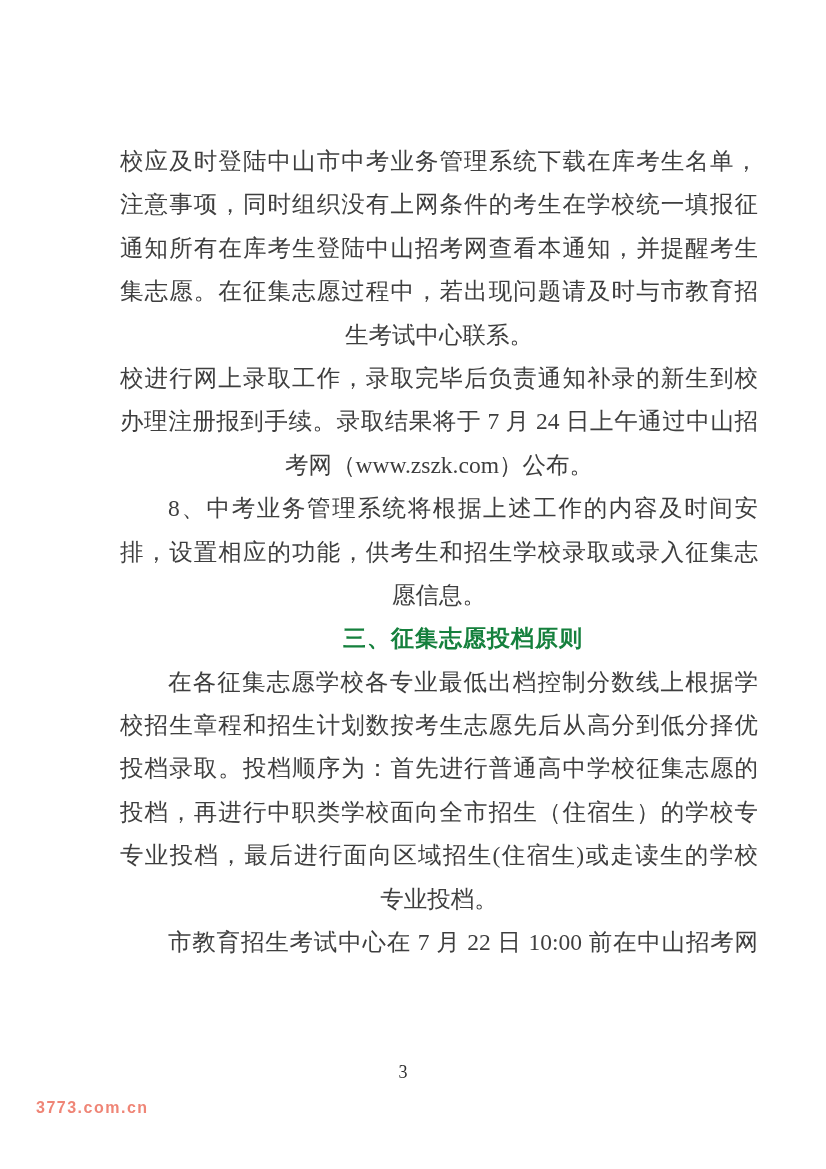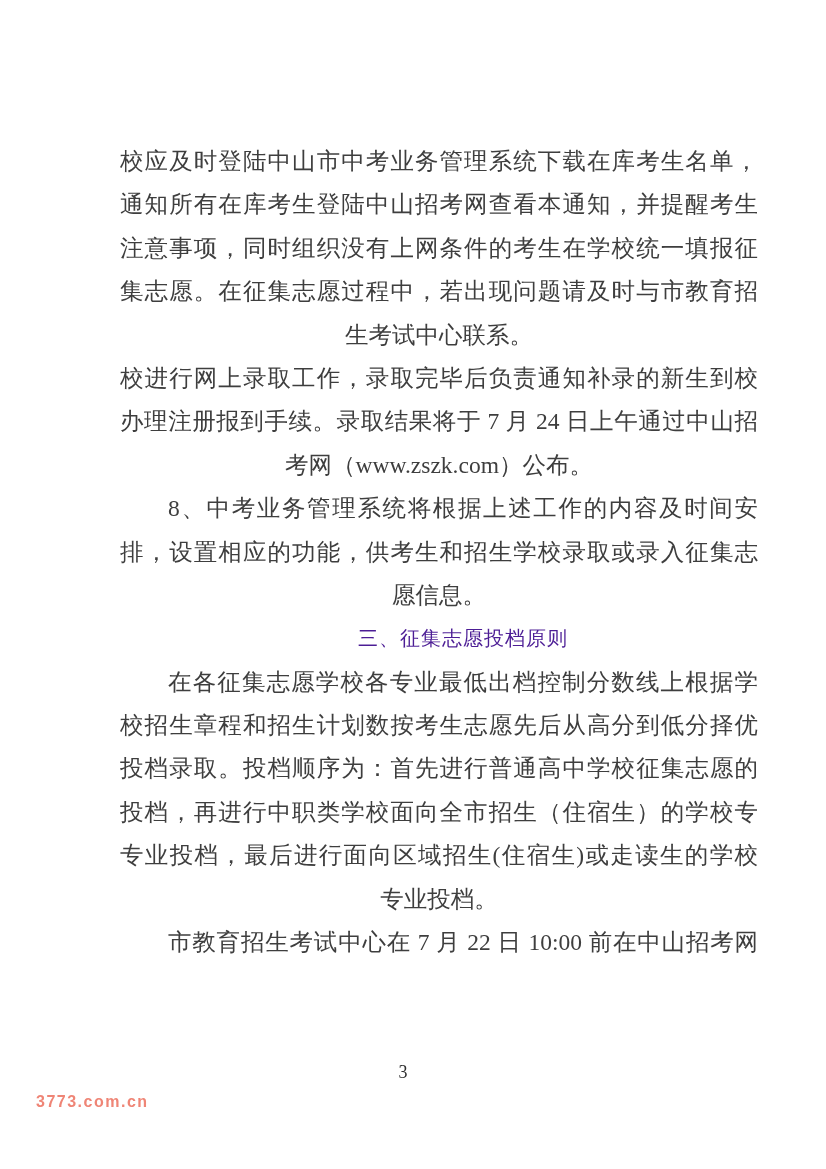--- a/index.html
+++ b/index.html
@@ -32,23 +32,23 @@
   }
   .line.justify {
     text-align: justify;
     text-align-last: justify;
   }
   .line.indent {
     padding-left: 48px;
   }
   .line.bold {
     font-family: "Liberation Sans", sans-serif;
-    font-weight: normal;
-    font-size: 20px;
-    color: #4c1d95;
+    font-weight: bold;
+    font-size: 23px;
+    color: #15803d;
     letter-spacing: 1px;
   }
   .page-number {
     position: absolute;
     left: 0;
     right: 0;
     top: 1062px;
     text-align: center;
     font-family: "Liberation Serif", serif;
     font-size: 18px;
@@ -69,34 +69,34 @@
     background: linear-gradient(180deg, #a5d0f4 0%, #6aa5de 55%, #4f93d6 100%);
     -webkit-background-clip: text;
     background-clip: text;
     color: transparent;
   }
   .wm-sub {
     font-family: "Liberation Sans", sans-serif;
     font-weight: bold;
     font-size: 16px;
     letter-spacing: 1.5px;
-    margin-top: 0;
+    margin-top: 6px;
     margin-left: 20px;
     color: #ef8576;
   }
 </style>
 </head>
 <body>
 
 <div class="page">
 
   <div class="text-block">
       <div class="line justify">校应及时登陆中山市中考业务管理系统下载在库考生名单，</div>
+      <div class="line justify">注意事项，同时组织没有上网条件的考生在学校统一填报征</div>
       <div class="line justify">通知所有在库考生登陆中山招考网查看本通知，并提醒考生</div>
-      <div class="line justify">注意事项，同时组织没有上网条件的考生在学校统一填报征</div>
       <div class="line justify">集志愿。在征集志愿过程中，若出现问题请及时与市教育招</div>
       <div class="line">生考试中心联系。</div>
       <div class="line justify">校进行网上录取工作，录取完毕后负责通知补录的新生到校</div>
       <div class="line justify">办理注册报到手续。录取结果将于 7 月 24 日上午通过中山招</div>
       <div class="line">考网（www.zszk.com）公布。</div>
       <div class="line indent justify">8、中考业务管理系统将根据上述工作的内容及时间安</div>
       <div class="line justify">排，设置相应的功能，供考生和招生学校录取或录入征集志</div>
       <div class="line">愿信息。</div>
       <div class="line indent bold">三、征集志愿投档原则</div>
       <div class="line indent justify">在各征集志愿学校各专业最低出档控制分数线上根据学</div>

